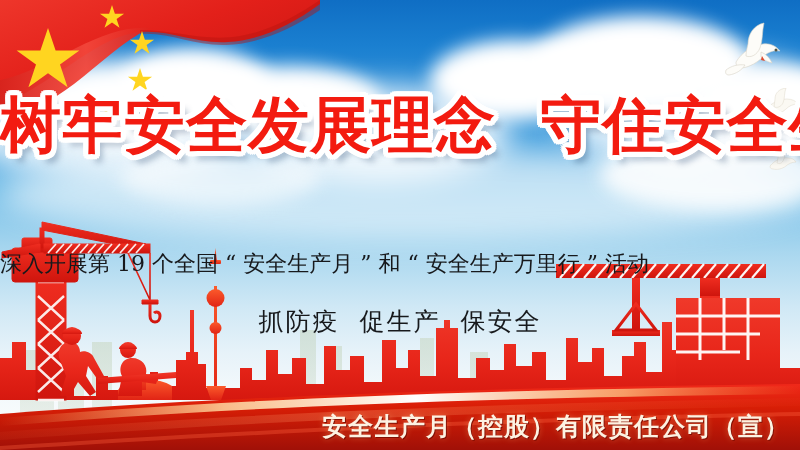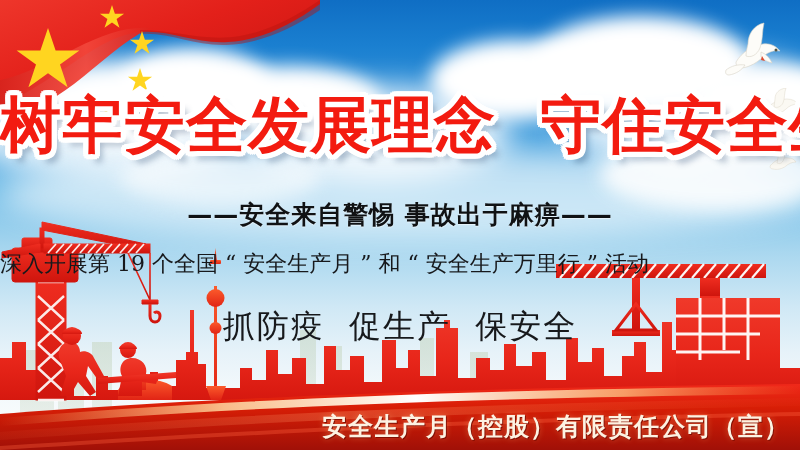--- a/index.html
+++ b/index.html
@@ -61,21 +61,21 @@
     white-space:pre;
   }
   #line3{
     position:absolute;left:0;top:249px;width:640px;text-align:left;
     font-family:"DejaVu Serif","Liberation Serif",serif;
     font-size:22px;color:#17191c;letter-spacing:0px;white-space:pre;
   }
   #line4{
     position:absolute;left:0;top:305px;width:800px;text-align:center;
     font-family:"DejaVu Serif","Liberation Serif",serif;
-    font-size:32px;color:#17191c;letter-spacing:2px;white-space:pre;
+    font-size:25px;color:#17191c;letter-spacing:2px;white-space:pre;
   }
   #footer{
     position:absolute;left:0;bottom:7px;width:790px;text-align:right;
     font-family:"DejaVu Serif","Liberation Serif",serif;
     font-weight:bold;font-size:25px;color:#fdf2e2;letter-spacing:1px;
     text-shadow:1px 1px 0 rgba(120,10,0,.85), 0 0 6px rgba(255,190,120,.45);
     white-space:pre;
   }
 </style>
 </head>
@@ -317,18 +317,17 @@
         </linearGradient>
       </defs>
       <path d="M0,30 C180,16 420,4 800,0 L800,66 L0,66 Z" fill="url(#bandG)"></path>
       <path d="M0,34 C200,18 430,6 800,2 L800,10 C430,14 200,26 0,42 Z" fill="url(#streak)"></path>
       <path d="M0,48 C210,32 450,20 800,14 L800,22 C450,28 210,40 0,56 Z" fill="url(#sheen)" opacity=".6"></path>
       <path d="M0,62 C220,48 470,34 800,28 L800,32 C470,38 220,52 0,66 Z" fill="#ff6040" opacity=".35"></path>
     </svg>
   </div>
 
   <div id="title">树牢安全发展理念  守住安全生产底线</div>
-  <div id="subtitle">——安全来自警惕 事故出于麻痹——</div>
   <div id="line3">深入开展第 19 个全国 “ 安全生产月 ” 和 “ 安全生产万里行 ” 活动</div>
   <div id="line4">抓防疫  促生产  保安全</div>
   <div id="footer">安全生产月（控股）有限责任公司（宣）</div>
 
 </div>
 
 </body></html>

